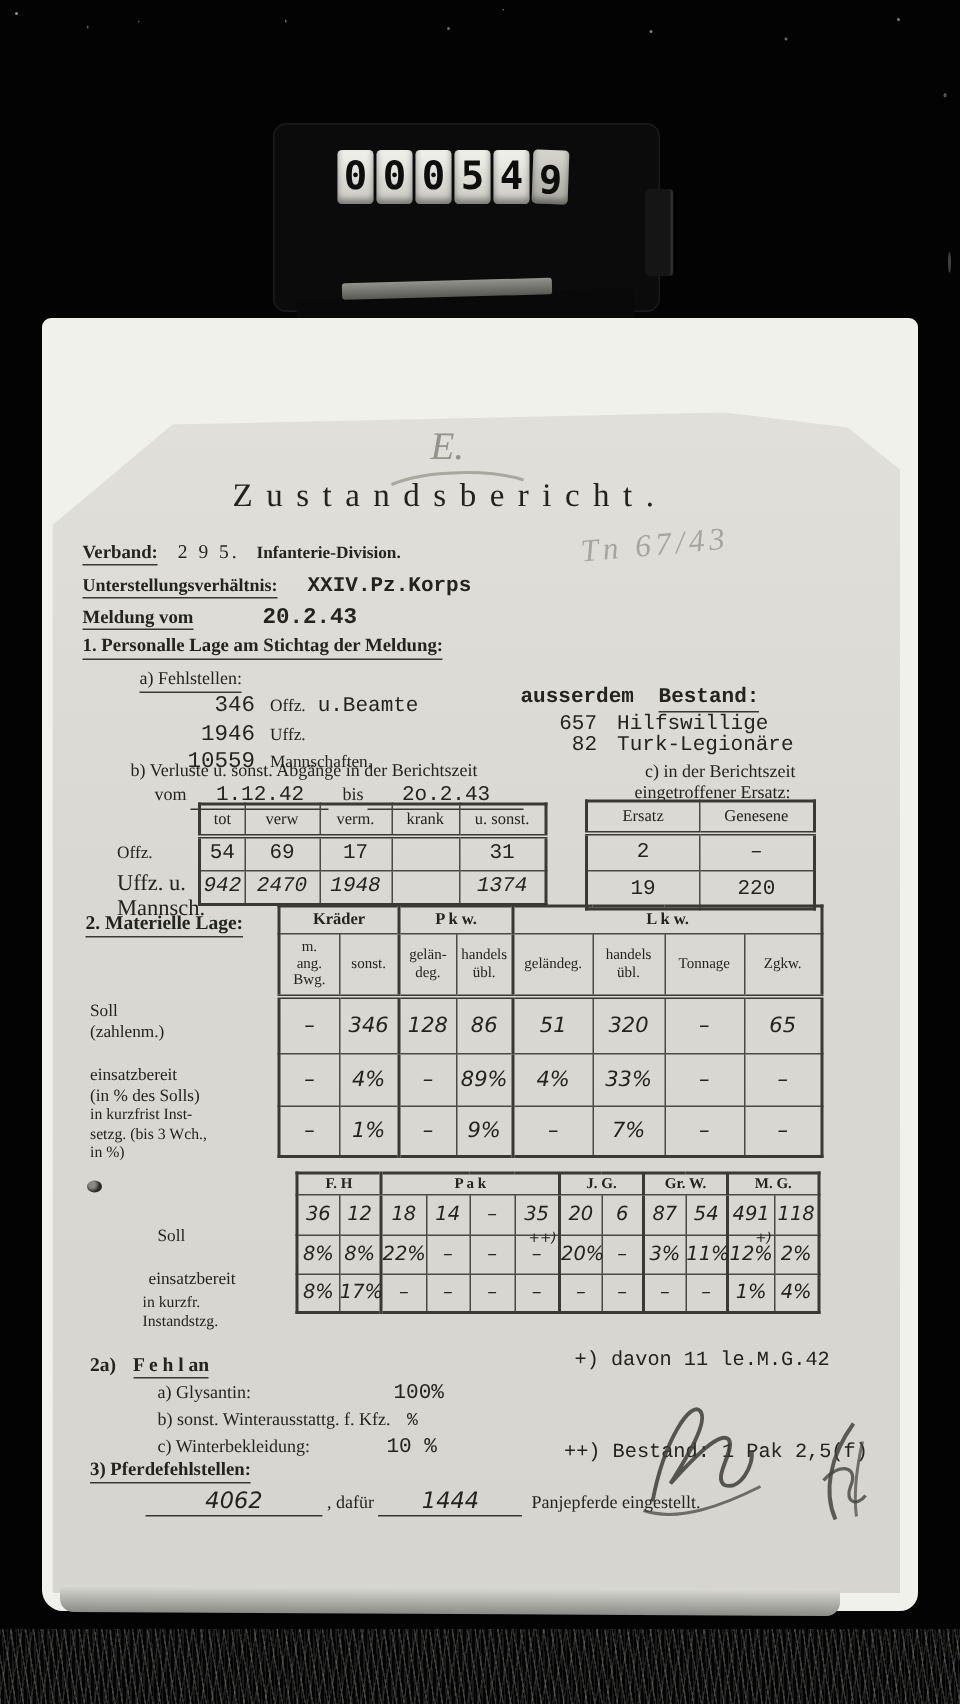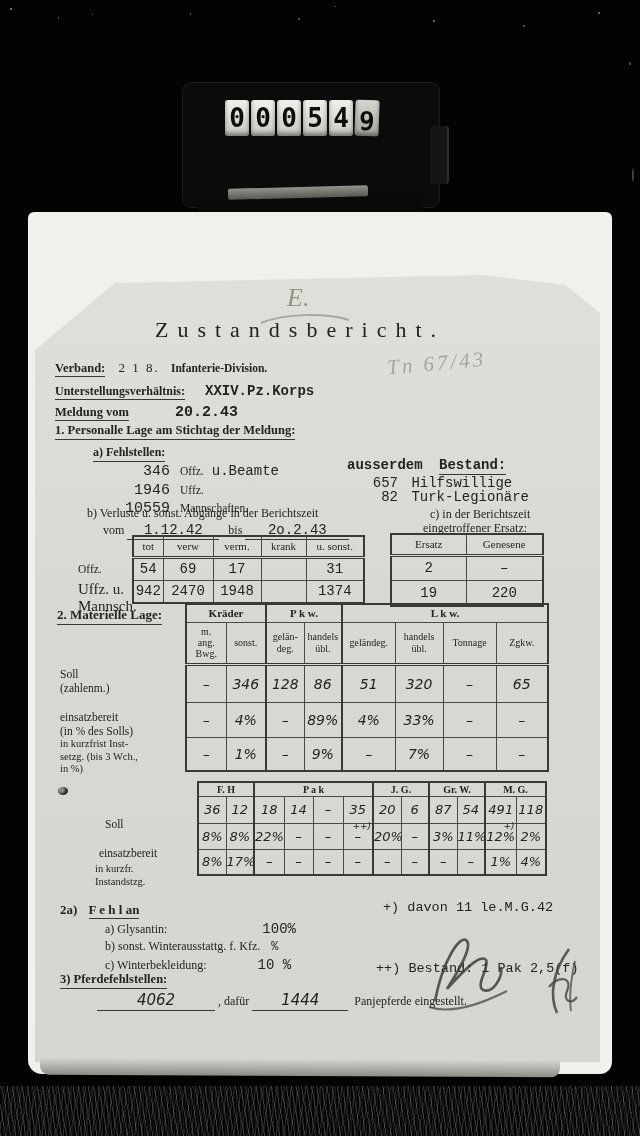--- a/index.html
+++ b/index.html
@@ -89,34 +89,34 @@
     <svg class="abs" style="left:222px;top:36px" width="96" height="16" viewBox="0 0 96 16">
       <path d="M4 12 C 28 2, 70 2, 92 9" stroke="#9a9a90" stroke-width="2" fill="none" opacity=".8"></path>
     </svg>
 
     <div class="abs" id="title">Zustandsbericht.</div>
 
     <div class="abs pencil" style="left:352px;top:76px;font-size:21px;font-style:italic;letter-spacing:3px;transform:rotate(-5deg);opacity:.75">Tn 67/43</div>
 
     <div class="abs" style="left:20px;top:85px;font-size:13px;">
       <span class="lbl ul">Verband:</span>
-      <span style="margin-left:10px;letter-spacing:2px;">2 1 8.</span>
+      <span style="margin-left:10px;letter-spacing:2px;">2 9 5.</span>
       <span class="sm" style="margin-left:8px;font-weight:bold;">Infanterie-Division.</span>
     </div>
     <div class="abs" style="left:20px;top:106px;">
       <span class="lbl ul" style="font-size:12px">Unterstellungsverhältnis:</span>
       <span class="mono b" style="font-size:14px;margin-left:16px">XXIV.Pz.Korps</span>
     </div>
     <div class="abs" style="left:20px;top:127px;">
       <span class="lbl ul">Meldung vom</span>
       <span class="mono b" style="font-size:15px;margin-left:42px">20.2.43</span>
     </div>
 
     <div class="abs lbl ul" style="left:20px;top:148px;">1. Personalle Lage am Stichtag der Meldung:</div>
-    <div class="abs ul" style="left:58px;top:170px;font-size:12px;font-weight:bold;">a) Fehlstellen:</div>
+    <div class="abs ul" style="left:58px;top:170px;font-size:12px;font-weight:normal;">a) Fehlstellen:</div>
 
     <div class="abs" style="left:60px;top:186px;width:300px;">
       <span class="num-col mono">346</span>
       <span class="sm" style="margin-left:6px">Offz.</span>
       <span class="mono" style="font-size:14px;margin-left:4px">u.Beamte</span>
     </div>
     <div class="abs" style="left:60px;top:205px;width:300px;">
       <span class="num-col mono">1946</span>
       <span class="sm" style="margin-left:6px">Uffz.</span>
     </div>
@@ -167,21 +167,21 @@
         <td class="h11">krank</td>
         <td class="h11">u. sonst.</td>
       </tr>
       <tr style="height:23px;">
         <td class="mono v14">54</td>
         <td class="mono v14">69</td>
         <td class="mono v14">17</td>
         <td class="mono v14"></td>
         <td class="mono v14">31</td>
       </tr>
-      <tr style="height:23px;">
+      <tr style="height:23px;font-style:italic;">
         <td class="mono v14">942</td>
         <td class="mono v14">2470</td>
         <td class="mono v14">1948</td>
         <td class="mono v14"></td>
         <td class="mono v14">1374</td>
       </tr>
     </tbody>
       </table>
 
     <table class="t" style="left:355px;top:258px;width:152px;">

